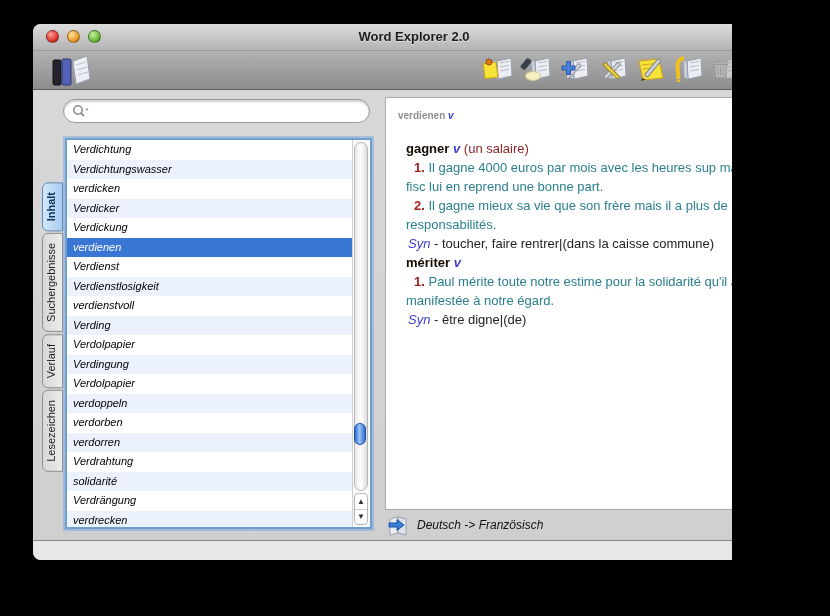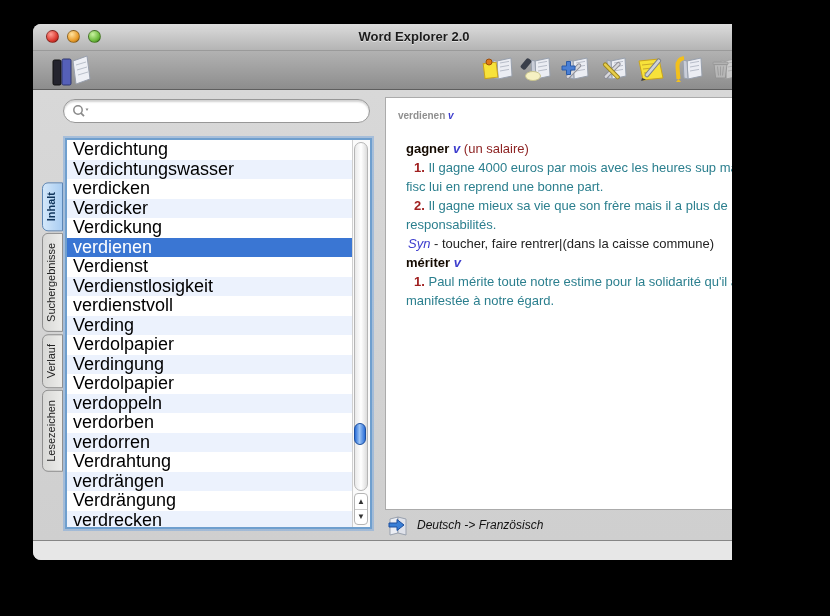--- a/index.html
+++ b/index.html
@@ -39,21 +39,21 @@
   .tab{writing-mode:vertical-rl;transform:rotate(180deg);font-size:11px;color:#222;
        padding:9px 2px;background:linear-gradient(90deg,#ececea,#d8d8d6);border:1px solid #8f8f8f;
        border-radius:0 6px 6px 0;text-align:center;cursor:default;box-sizing:border-box;width:21px;
        text-shadow:0 0 0 transparent;}
   .tab.selected{background:linear-gradient(90deg,#a9cdf2,#d3e7fa);border-color:#5d86b4;color:#10355c;font-weight:bold;}
   
   .listbox{position:absolute;left:32px;top:48px;width:307px;height:391px;background:#fff;
            border:2px solid #6f9fce;box-shadow:0 0 0 2px rgba(125,170,220,.55);box-sizing:border-box;
            display:flex;}
   .rows{flex:1;overflow:hidden;}
-  .row{height:19.5px;line-height:19.5px;font-size:18px;color:#000;padding-left:6px;white-space:nowrap;}
+  .row{height:19.5px;line-height:19.5px;font-size:11px;color:#000;padding-left:6px;white-space:nowrap;font-style:italic;}
   .row.alt{background:#ecf2fd;}
   .row.selected{background:#3a76d3;color:#fff;}
   
   .scrollbar{width:17px;position:relative;background:#fafafa;border-left:1px solid #d0d0d0;}
   .sb-track{position:absolute;left:1px;top:2px;width:14px;bottom:36px;border-radius:8px;
             background:linear-gradient(90deg,#e9e9e9,#ffffff 50%,#dcdcdc);border:1px solid #b5b5b5;box-sizing:border-box;}
   .sb-thumb{position:absolute;left:1px;top:73%;width:12px;height:22px;border-radius:7px;
             background:linear-gradient(90deg,#2a6ed8,#9cc4f5 45%,#2a6ed8);border:1px solid #1d4f9e;box-sizing:border-box;}
   .sb-arrows{position:absolute;left:1px;bottom:2px;width:14px;height:32px;border:1px solid #b5b5b5;
              border-radius:4px;background:#fff;box-sizing:border-box;display:flex;flex-direction:column;}
@@ -220,21 +220,21 @@
             <div class="row alt">Verdienstlosigkeit</div>
             <div class="row">verdienstvoll</div>
             <div class="row alt">Verding</div>
             <div class="row">Verdolpapier</div>
             <div class="row alt">Verdingung</div>
             <div class="row">Verdolpapier</div>
             <div class="row alt">verdoppeln</div>
             <div class="row">verdorben</div>
             <div class="row alt">verdorren</div>
             <div class="row">Verdrahtung</div>
-            <div class="row alt">verdrängen</div>
+            <div class="row alt">solidarité</div>
             <div class="row">Verdrängung</div>
             <div class="row alt">verdrecken</div>
           </div>
         <div class="scrollbar">
           <div class="sb-track"></div>
           <div class="sb-thumb"></div>
           <div class="sb-arrows">
             <div class="sb-arrow up">▲</div>
             <div class="sb-arrow">▼</div>
           </div>
@@ -246,20 +246,21 @@
           <span class="hw">verdienen</span>
           <span class="pos"> <span>v</span></span>
         </div>
         <div class="entry-body">
             <div class="sense-head"><span class="trans">gagner</span> <span class="pos">v</span> <span class="note">(un salaire)</span></div>
             <div class="example"><span class="num">1.</span> <span class="ex-text">Il gagne 4000 euros par mois avec les heures sup mais le fisc lui en reprend une bonne part.</span></div>
             <div class="example"><span class="num">2.</span> <span class="ex-text">Il gagne mieux sa vie que son frère mais il a plus de responsabilités.</span></div>
             <div class="syn-line"><span class="syn-label">Syn</span> <span class="syn-text">- toucher, faire rentrer|(dans la caisse commune)</span></div>
             <div class="sense-head"><span class="trans">mériter</span> <span class="pos">v</span></div>
             <div class="example"><span class="num">1.</span> <span class="ex-text">Paul mérite toute notre estime pour la solidarité qu'il a manifestée à notre égard.</span></div>
+            <div class="syn-line"><span class="syn-label">Syn</span> <span class="syn-text">- être digne|(de)</span></div>
           </div>
       </div>
 
       <div class="statusrow">
         <svg width="26" height="22" viewBox="0 0 26 22">
           <path d="M5 5 L13 3 L13 19 L5 21 Z" fill="#eceef4" stroke="#99a1ae" stroke-width="1"></path>
           <path d="M21 5 L13 3 L13 19 L21 21 Z" fill="#dfe2ea" stroke="#99a1ae" stroke-width="1"></path>
           <path d="M4 9 L12 9 L12 5.5 L19 11 L12 16.5 L12 13 L4 13 Z" fill="#3a7fd6" stroke="#1d4f9e" stroke-width="1"></path>
         </svg>
         <span class="status-text">Deutsch -&gt; Französisch</span>

